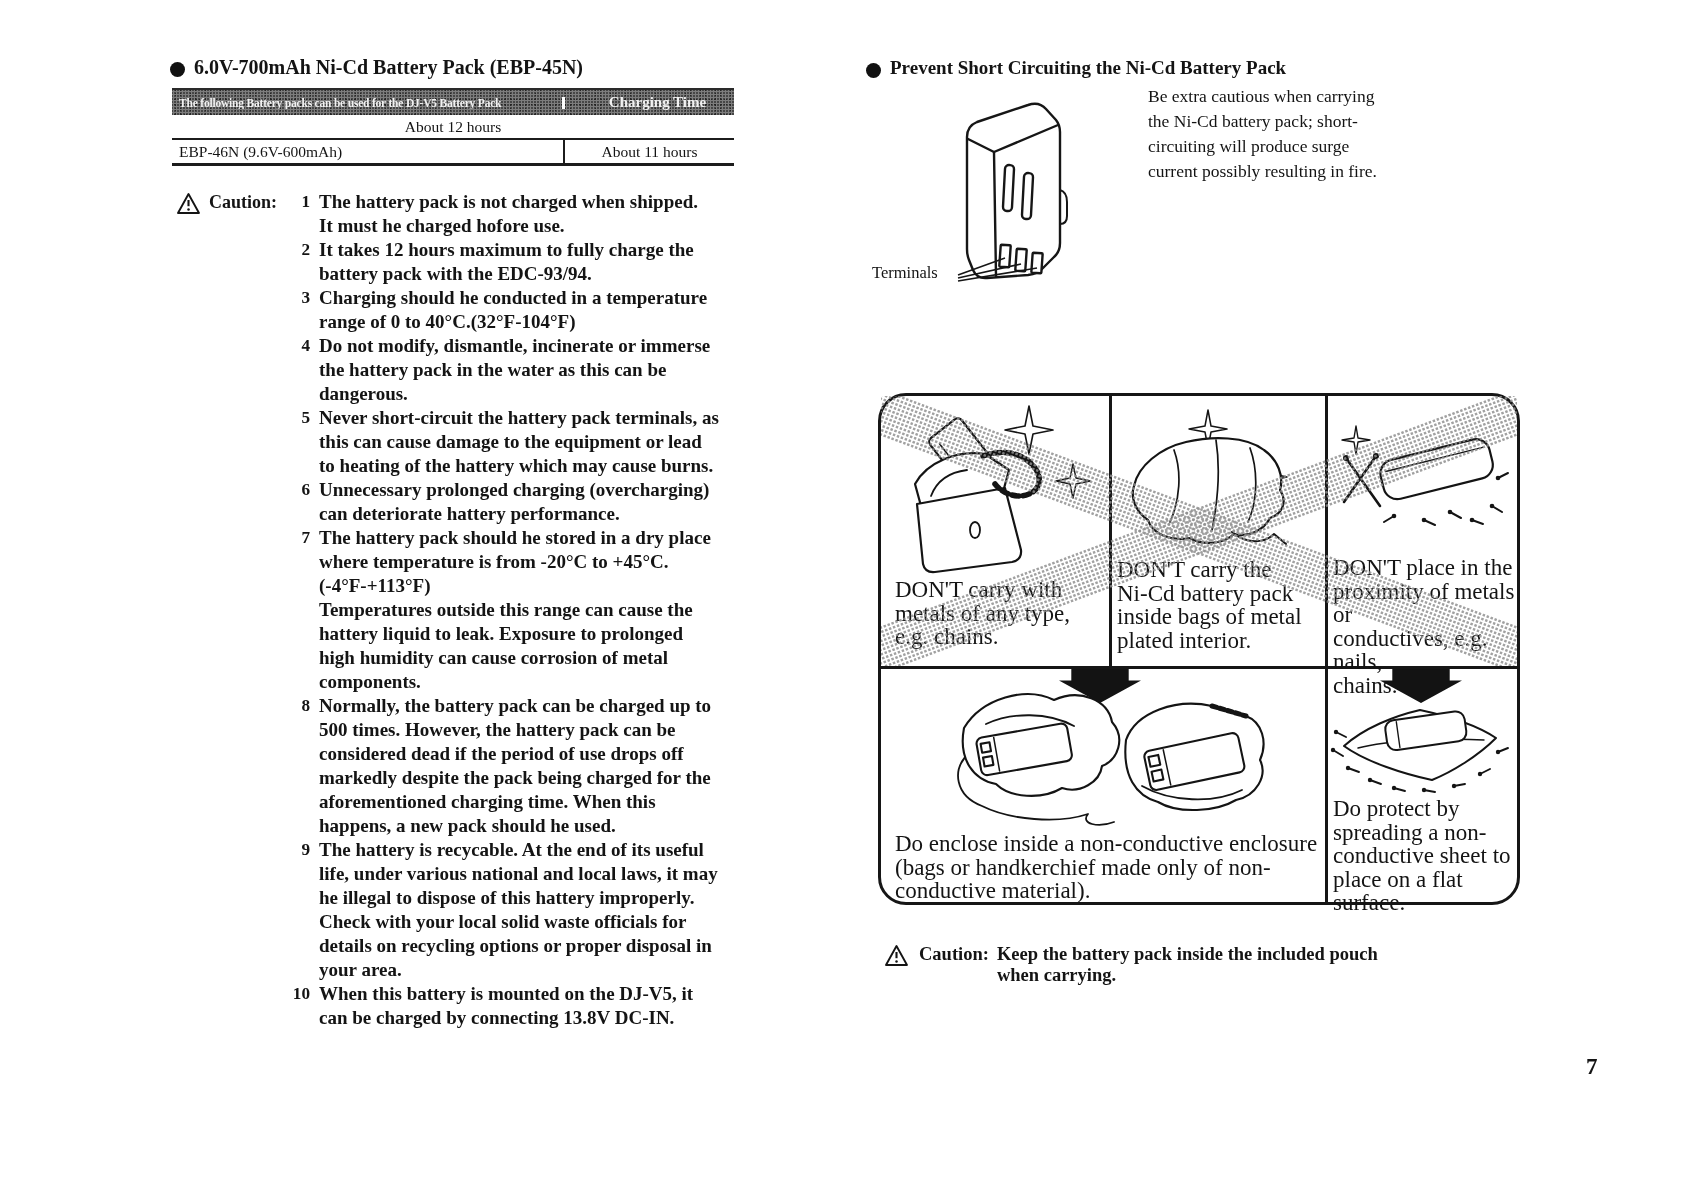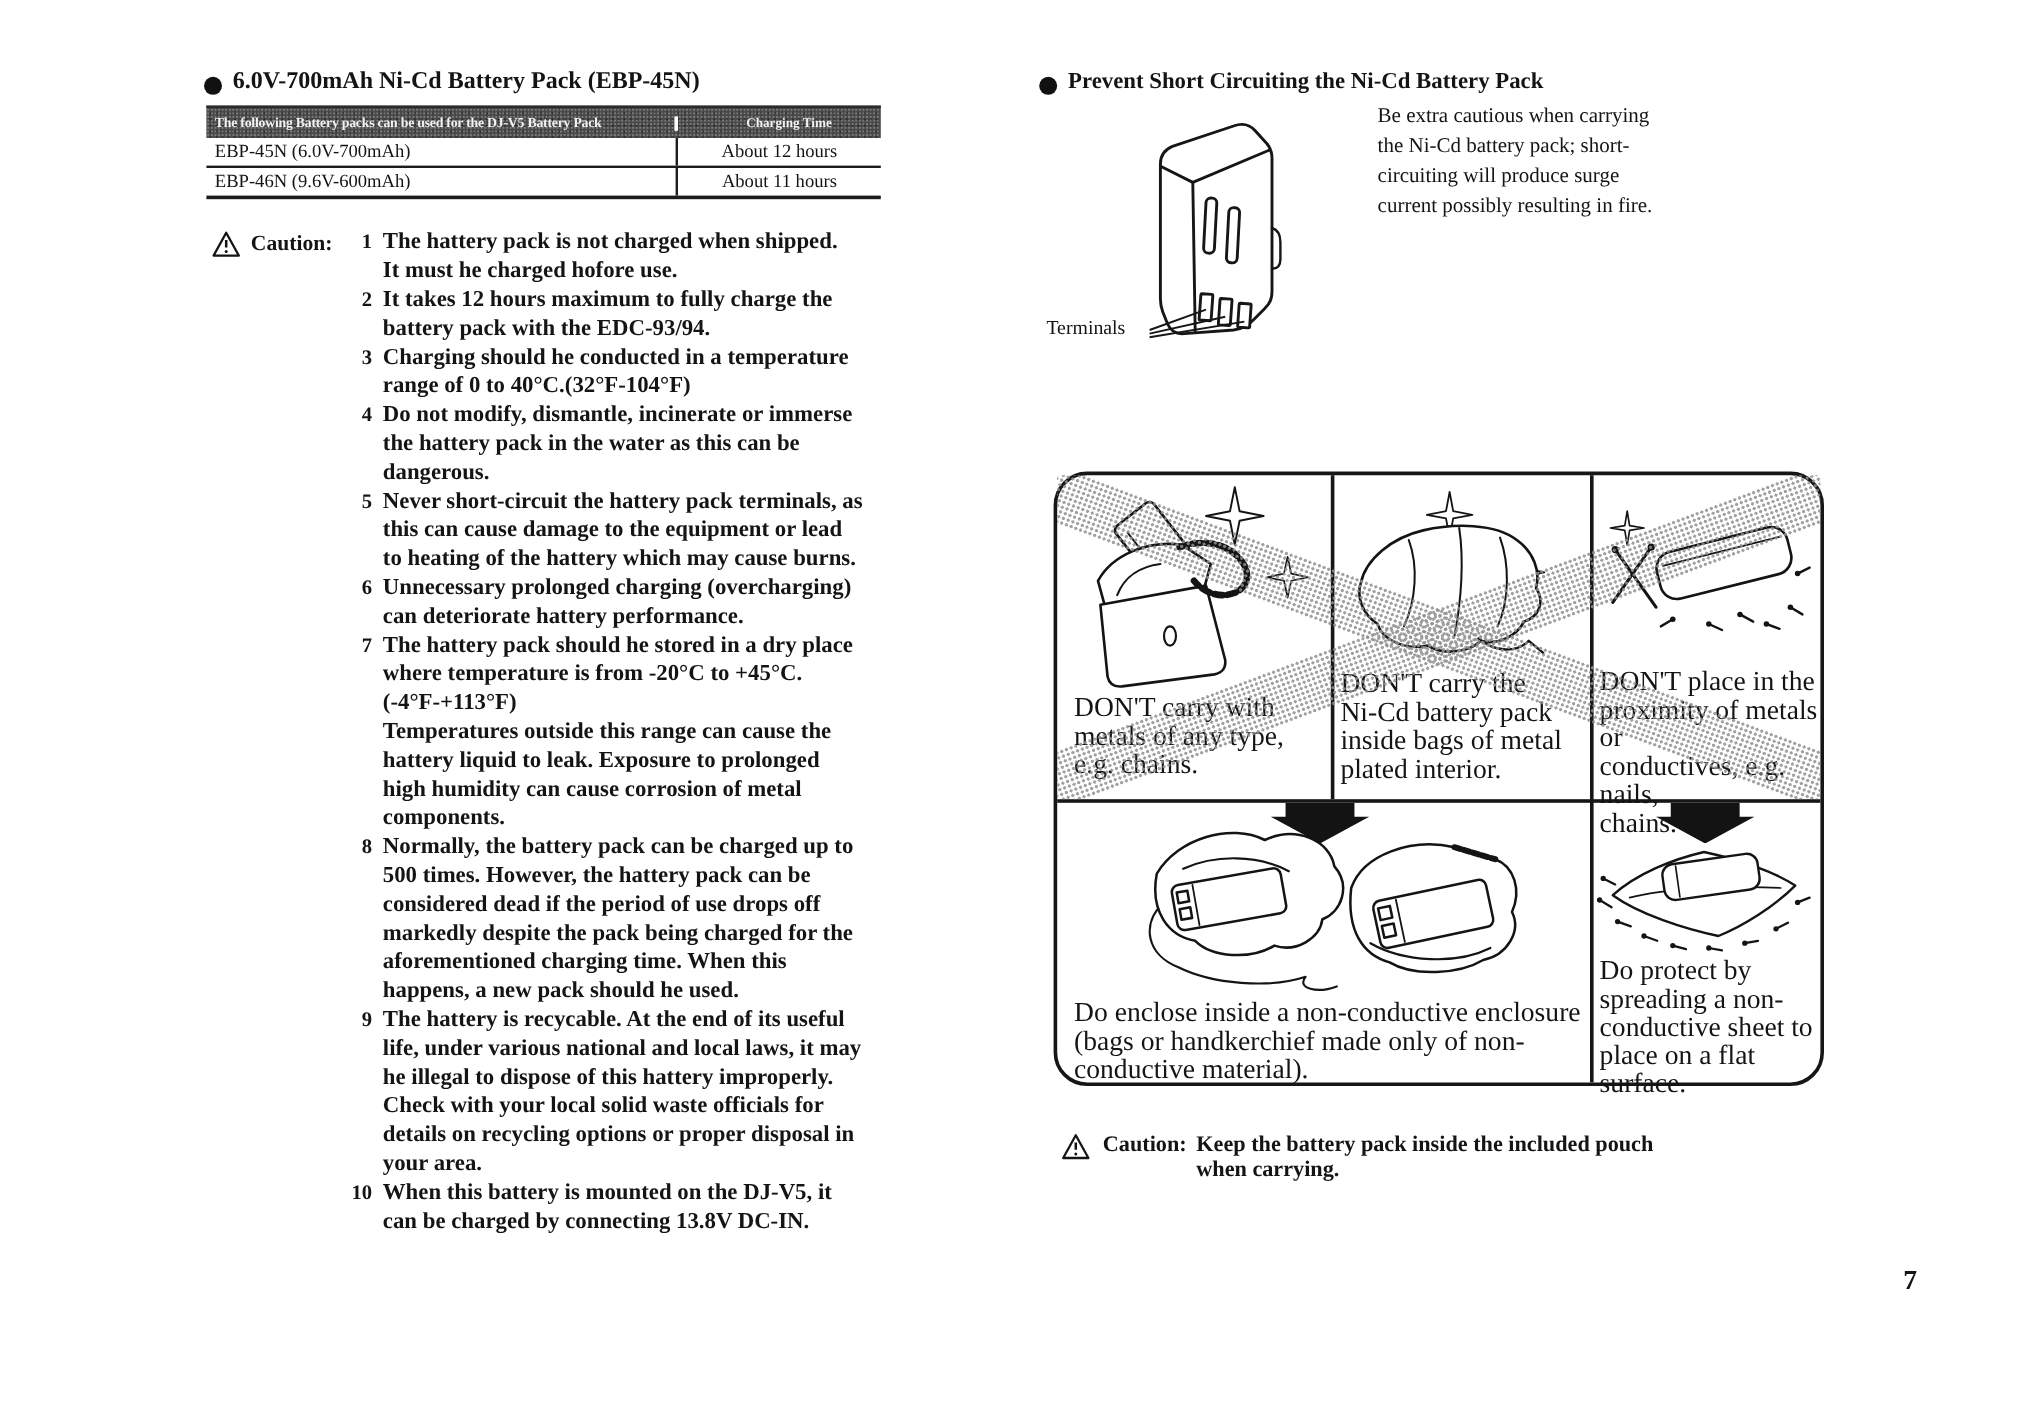--- a/index.html
+++ b/index.html
@@ -4,38 +4,38 @@
 <style>
   html,body { margin:0; padding:0; background:#e8e8e8; }
   .page {
     position:relative; width:1685px; height:1190px; background:#ffffff;
     font-family:"Liberation Serif","DejaVu Serif",serif; color:#141414; overflow:hidden;
   }
   .abs { position:absolute; }
   .pre { white-space:pre-line; }
 
   
-  .heading { display:flex; align-items:flex-end; gap:9px; font-weight:bold; }
+  .heading { display:flex; align-items:center; gap:9px; font-weight:bold; }
   .dot-bullet { width:15px; height:15px; border-radius:50%; background:#111; flex:0 0 auto; margin-top:4px; }
   .h-left  { font-size:20px; }
   .h-right { font-size:19px; }
 
   
   .btable { width:562px; border-bottom:3px solid #1c1c1c; }
   .trow { display:flex; }
   .thead {
     background-color:#474747;
     background-image:radial-gradient(#7d7d7d 1px, transparent 1.2px), radial-gradient(#242424 1px, transparent 1.2px);
     background-size:3px 3px,5px 5px; background-position:0 0,1px 2px;
     color:#f2f2f2; height:25px; align-items:center; border-top:2px solid #2a2a2a;gap:16px;
   }
   .tc1 { flex:0 0 393px; padding-left:7px; box-sizing:border-box; }
   .tc2 { flex:1; text-align:center; }
   .thead .tc1 { font-size:11.5px; font-weight:bold; letter-spacing:-0.2px; white-space:nowrap; overflow:hidden; border-right:3px solid #fdfdfd; }
-  .thead .tc2 { font-size:11px; font-weight:bold; }
+  .thead .tc2 { font-size:15px; font-weight:bold; }
   .tdata { height:23px; align-items:center; font-size:15.5px; border-top:2.5px solid #1c1c1c; }
   .tdata:nth-child(2){ border-top:none; }
   .tdata .tc1 { border-right:2px solid #1c1c1c; height:100%; display:flex; align-items:center; }
 
   
   .caut-head { display:flex; align-items:flex-start; gap:8px; font-size:18px; font-weight:bold; }
   .items { width:470px; }
   .citem { display:flex; }
   .cnum { flex:0 0 26px; text-align:right; font-weight:bold; font-size:17.2px; line-height:24px; }
   .ctext { margin-left:9px; width:432px; font-weight:bold; font-size:19px; line-height:24px; }
@@ -77,21 +77,20 @@
     <span class="dot-bullet"></span>
     <span>6.0V-700mAh Ni-Cd Battery Pack (EBP-45N)</span>
   </div>
 
   <div class="abs btable" style="left:172px; top:88px;">
     <div class="trow thead">
       <div class="tc1">The following Battery packs can be used for the DJ-V5 Battery Pack</div>
       <div class="tc2">Charging Time</div>
     </div>
     <div class="trow tdata">
-      <div class="tc1">EBP-45N (6.0V-700mAh)</div>
       <div class="tc2">About 12 hours</div>
     </div>
     <div class="trow tdata">
       <div class="tc1">EBP-46N (9.6V-600mAh)</div>
       <div class="tc2">About 11 hours</div>
     </div>
   </div>
 
   <div class="abs caut-head" style="left:176px; top:192px;">
     <svg class="warnicon" width="25" height="23" viewBox="0 0 25 23">

